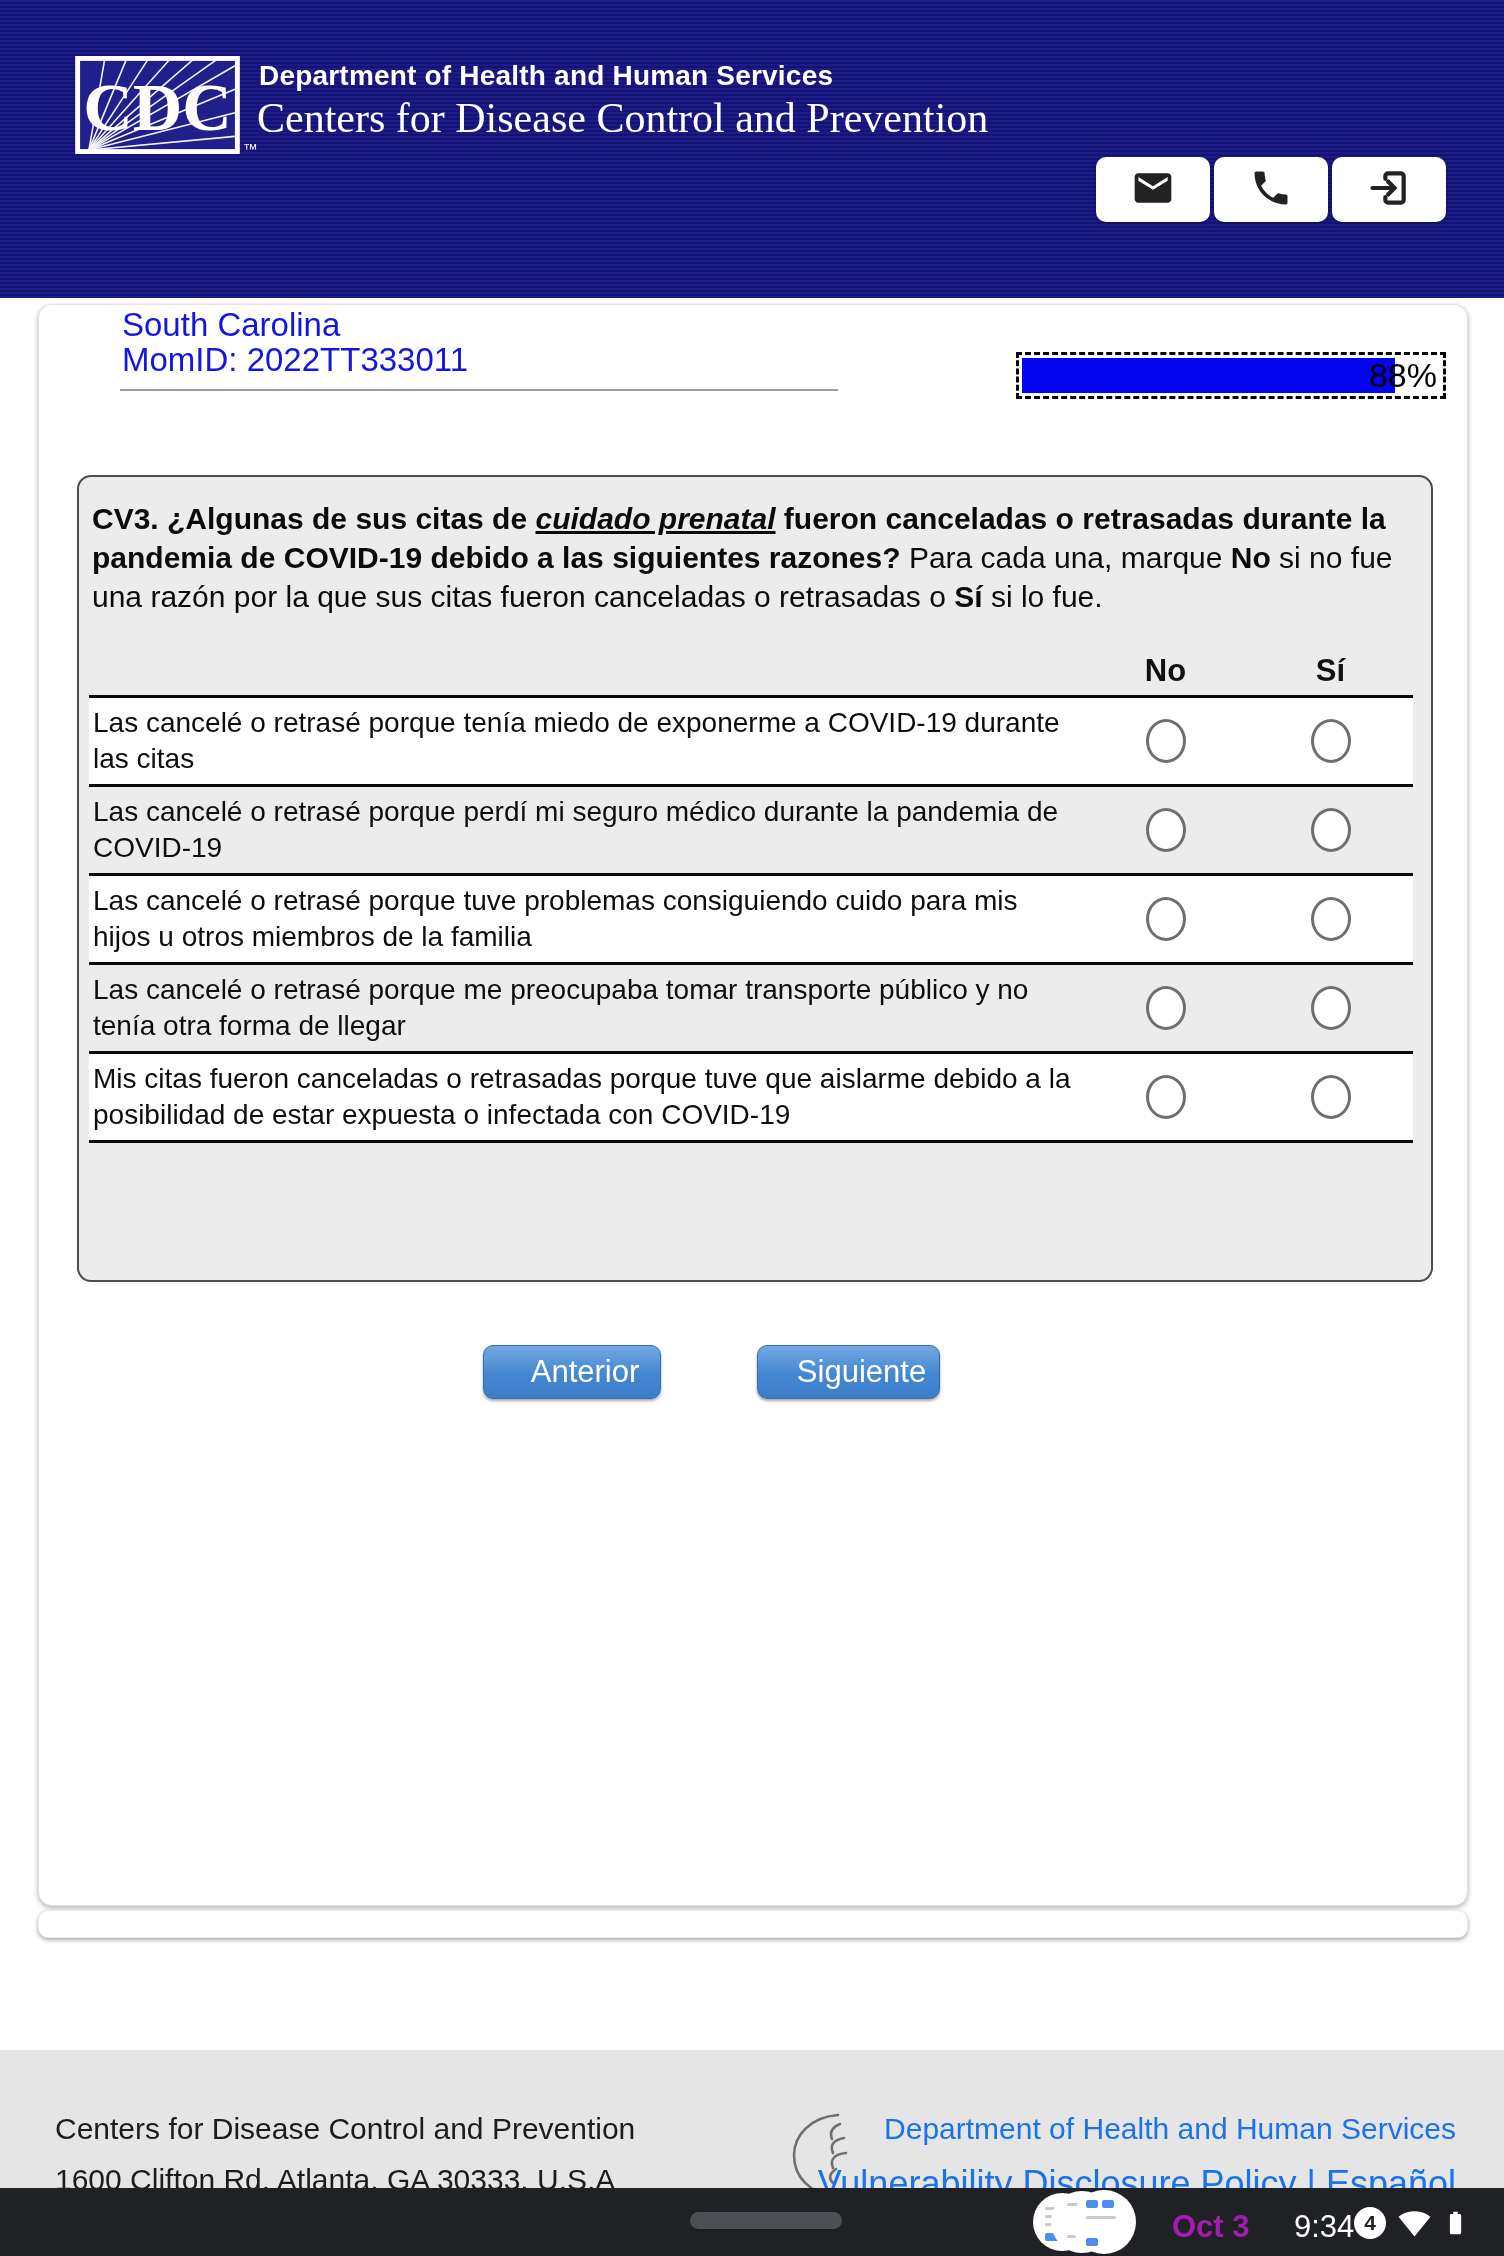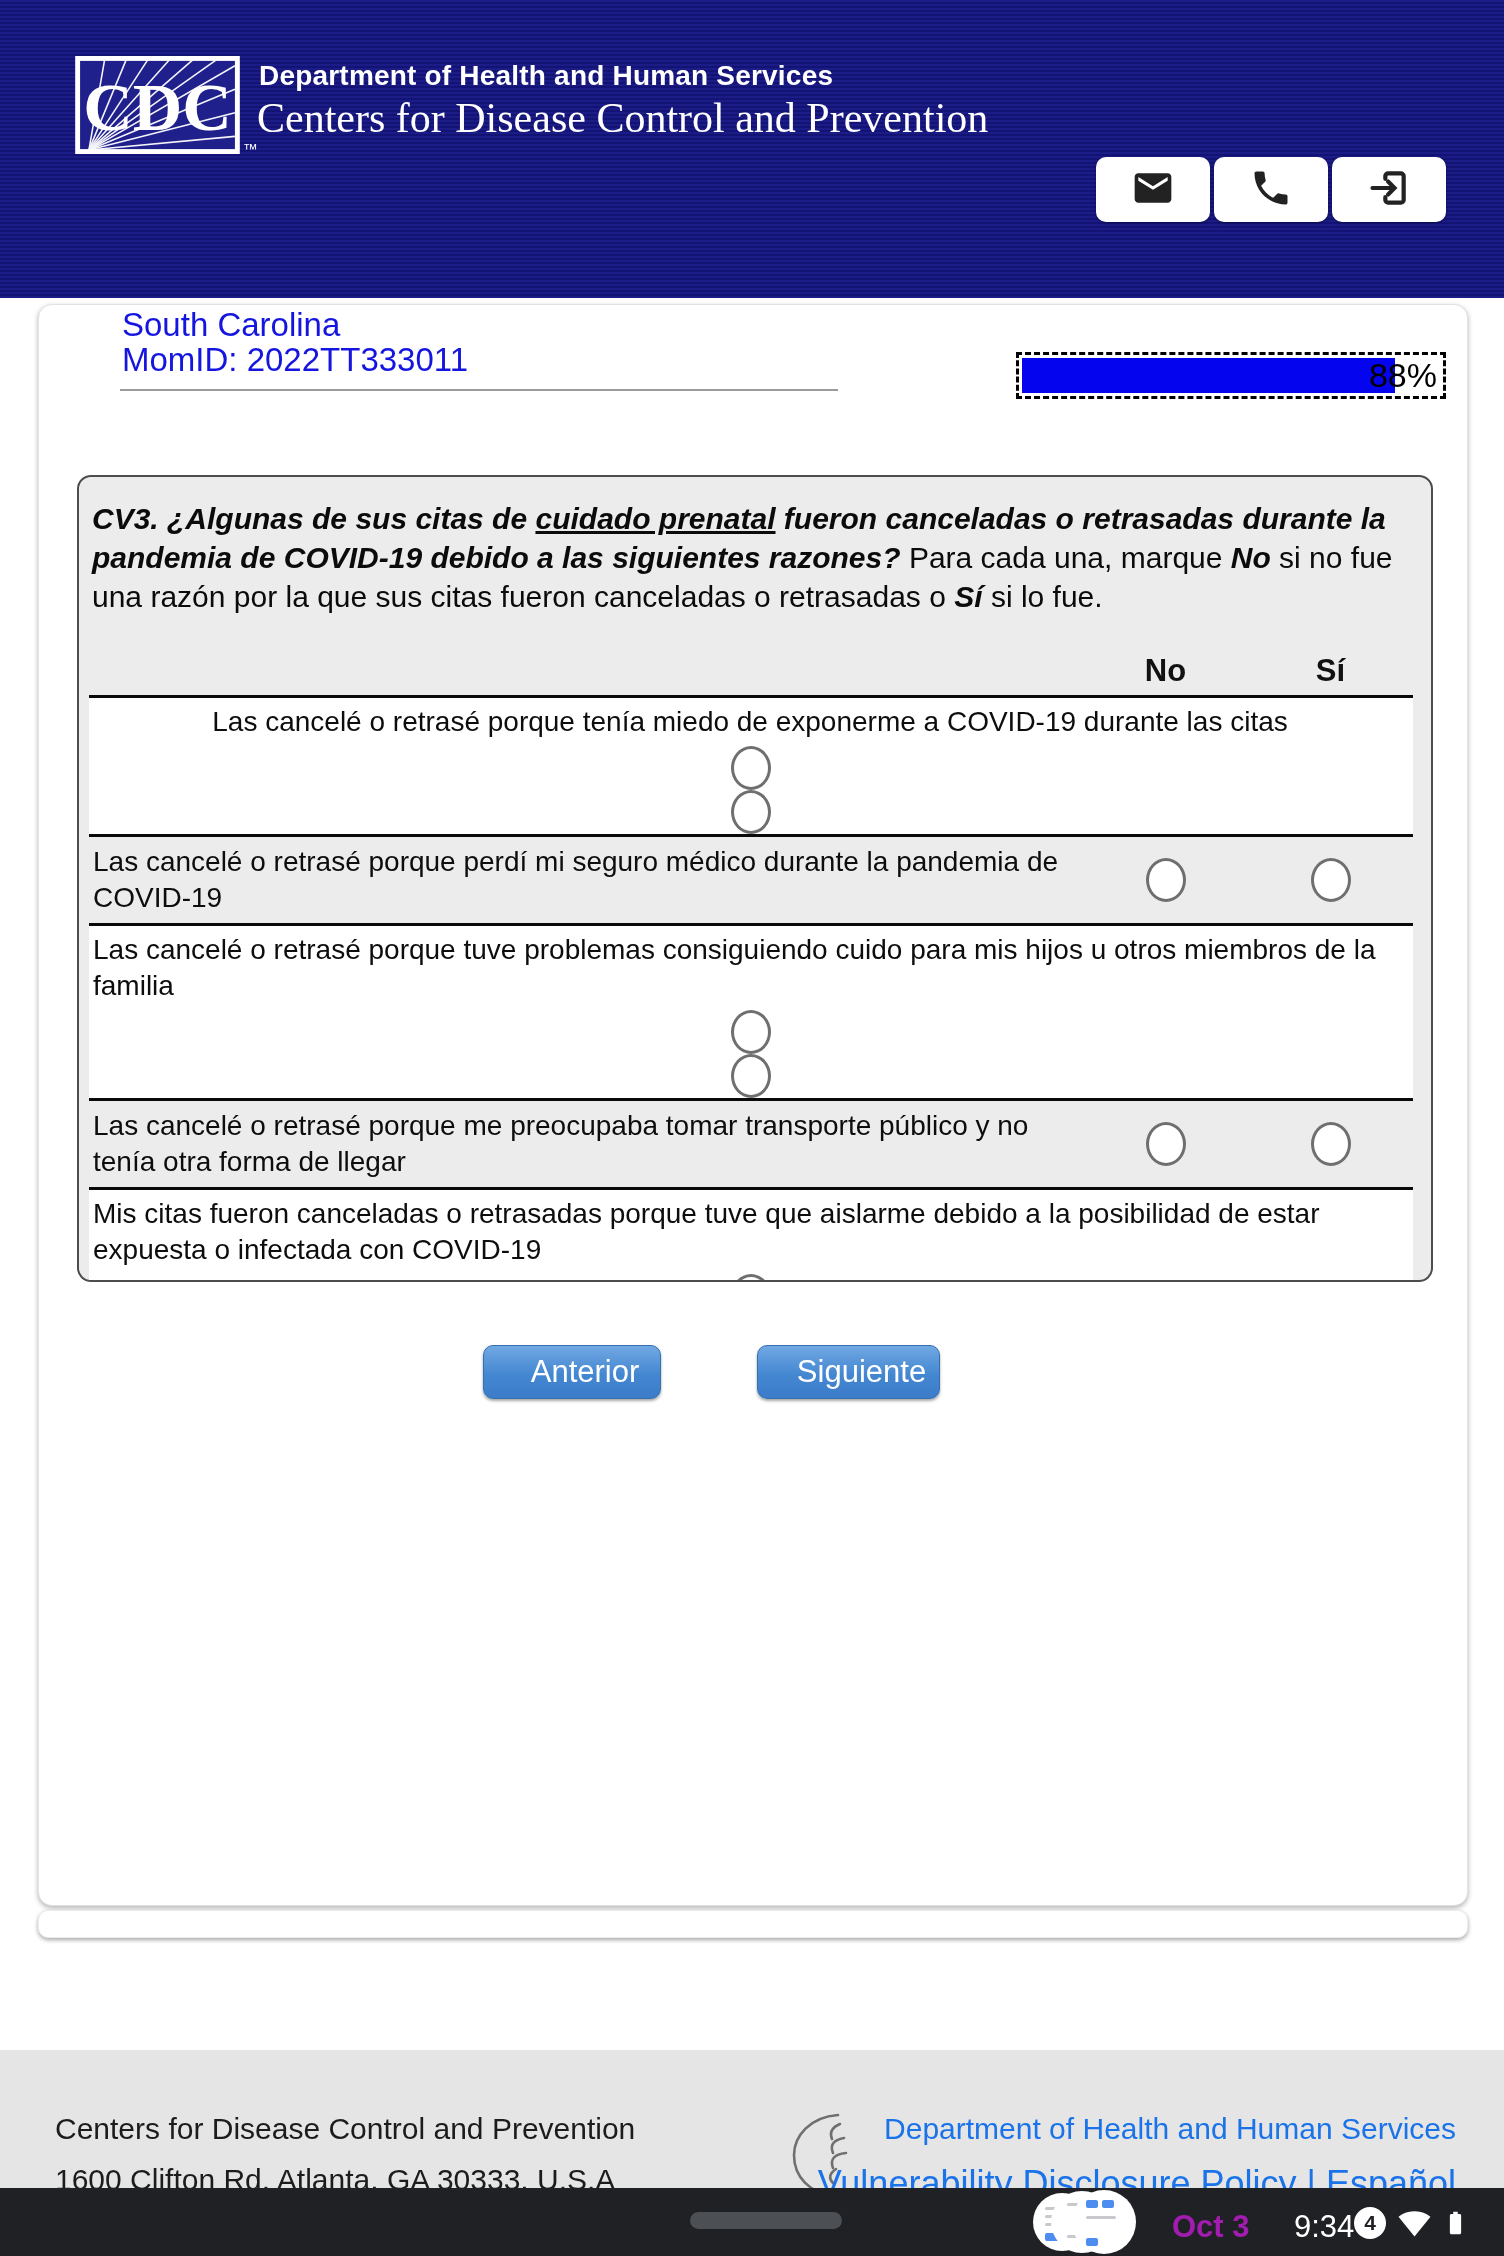--- a/index.html
+++ b/index.html
@@ -39,28 +39,28 @@
     border:3px dashed #000;background:#fff;
   }
   .progress-fill{position:absolute;left:3px;top:3px;bottom:3px;width:86%;background:#0404ee;}
   .progress-label{position:absolute;right:6px;top:0;height:100%;display:flex;align-items:center;font-size:34px;color:#000;}
   
   .qcard{
     position:absolute;left:77px;top:475px;width:1356px;height:807px;box-sizing:border-box;
     background:#ececec;border:2px solid #4d4d4d;border-radius:14px;overflow:hidden;
   }
   .q-text{padding:22px 18px 0 13px;font-size:30px;line-height:39px;color:#0b0b0b;}
-  .q-text .b{font-weight:bold;font-style:italic;}
+  .q-text .b{font-weight:bold;}
   .q-text .biu{font-weight:bold;font-style:italic;text-decoration:underline;}
   .q-inner{margin:0 18px 0 10px;}
   .q-header{display:flex;align-items:flex-end;height:73px;padding-bottom:6px;}
   .q-header .spacer{flex:1;}
   .q-col{width:165px;text-align:center;font-weight:bold;font-size:31px;}
   .qrow{display:flex;align-items:center;border-top:3px solid #0a0a0a;min-height:86px;}
-  .qrow.alt{background:#ffffff;flex-direction:column;}
+  .qrow.alt{background:#ffffff;}
   .qrow:last-child{border-bottom:3px solid #0a0a0a;}
   .qtext{flex:1;font-size:28px;line-height:36px;padding:6px 6px 6px 4px;color:#0d0d0d;}
   .qcell{width:165px;display:flex;justify-content:center;}
   .radio{
     width:40px;height:44px;border:3px solid #6f6f6f;border-radius:50%;background:#fff;
     box-sizing:border-box;cursor:pointer;
   }
   
   .btn{
     position:absolute;top:1345px;height:52px;border-radius:10px;color:#fff;font-size:31px;

